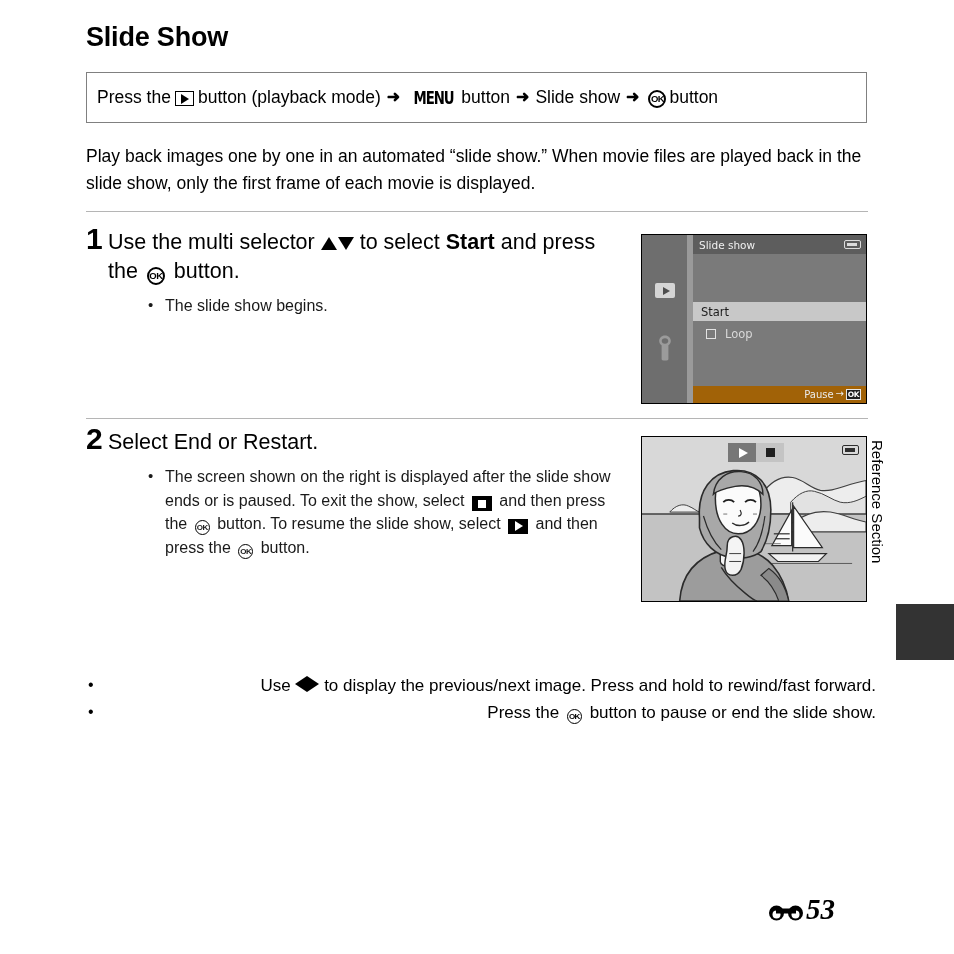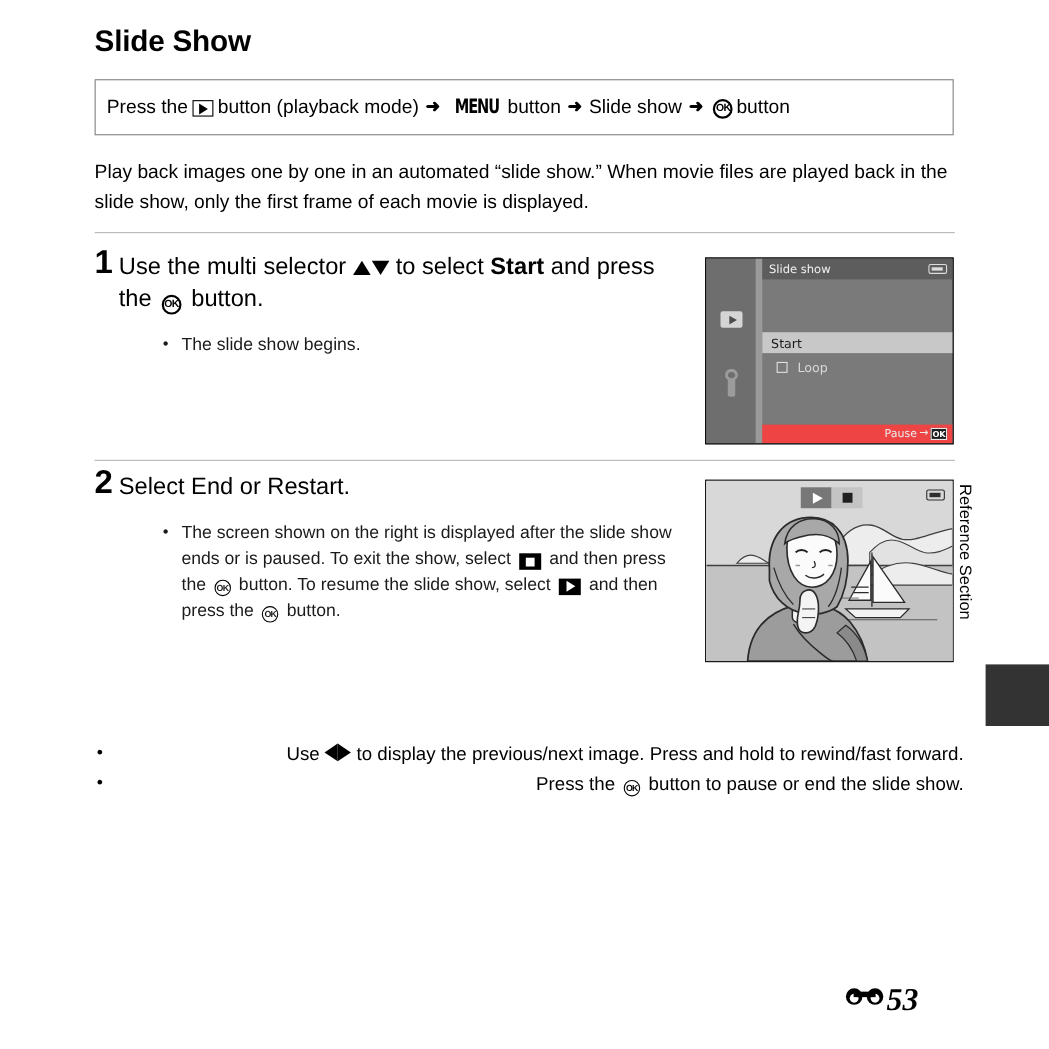--- a/index.html
+++ b/index.html
@@ -94,21 +94,21 @@
   .step-num {
     position: absolute; left: 0; top: -6px;
     font-size: 30px; font-weight: bold;
   }
   .step-head {
     margin-left: 22px;
     font-size: 21.5px; line-height: 29px;
     font-weight: normal;
   }
   .step-head b { font-weight: bold; }
-  .bullets { margin-left: 62px; margin-top: 16px; }
+  .bullets { margin-left: 62px; margin-top: 8px; }
   .bullet {
     position: relative;
     font-size: 16px; line-height: 23.5px;
     padding-left: 17px; margin-bottom: 1px;
     color: #1a1a1a;
   }
   .bullet::before {
     content: "\2022";
     position: absolute; left: 0; top: -1px;
     font-size: 15px;
@@ -199,21 +199,21 @@
   .shot1-row-loop {
     position: absolute; left: 0; right: 0; top: 89px; height: 19px;
     display: flex; align-items: center; padding-left: 13px;
     font-size: 11.5px; color: #d8d8d8; gap: 9px;
   }
   .checkbox {
     width: 10px; height: 10px; border: 1.6px solid #e2e2e2; background: transparent;
   }
   .shot1-bottombar {
     position: absolute; left: 0; right: 0; bottom: 0; height: 17px;
-    background: #ef4444;
+    background: #a16207;
     display: flex; align-items: center; justify-content: flex-end;
     padding-right: 5px; gap: 2px;
   }
   .bb-text { font-size: 10px; color: #ebebeb; }
   .bb-ok {
     display: inline-flex; align-items: center; justify-content: center;
     width: 15px; height: 11px; background: #1f1f1f; border: 1px solid #e8e8e8;
     font-size: 7.5px; font-weight: bold; color: #fff; letter-spacing: -0.4px;
   }
   .bb-arrow { color: #ebebeb; font-size: 10px; position: relative; top: -1px; }
@@ -277,21 +277,21 @@
     white-space: nowrap;
   }
   .side-tab {
     position: absolute; left: 896px; top: 604px;
     width: 58px; height: 56px; background: #333333;
   }
 
   
   .pagenum {
     position: absolute; right: 76px; bottom: 28px;
-    display: flex; align-items: flex-start; gap: 2px;
+    display: flex; align-items: flex-end; gap: 2px;
   }
   .pagenum .num {
     font-family: "Liberation Serif", serif;
     font-style: italic; font-weight: bold; font-size: 29px;
   }
 </style>
 </head>
 <body>
 
 <div class="page">

